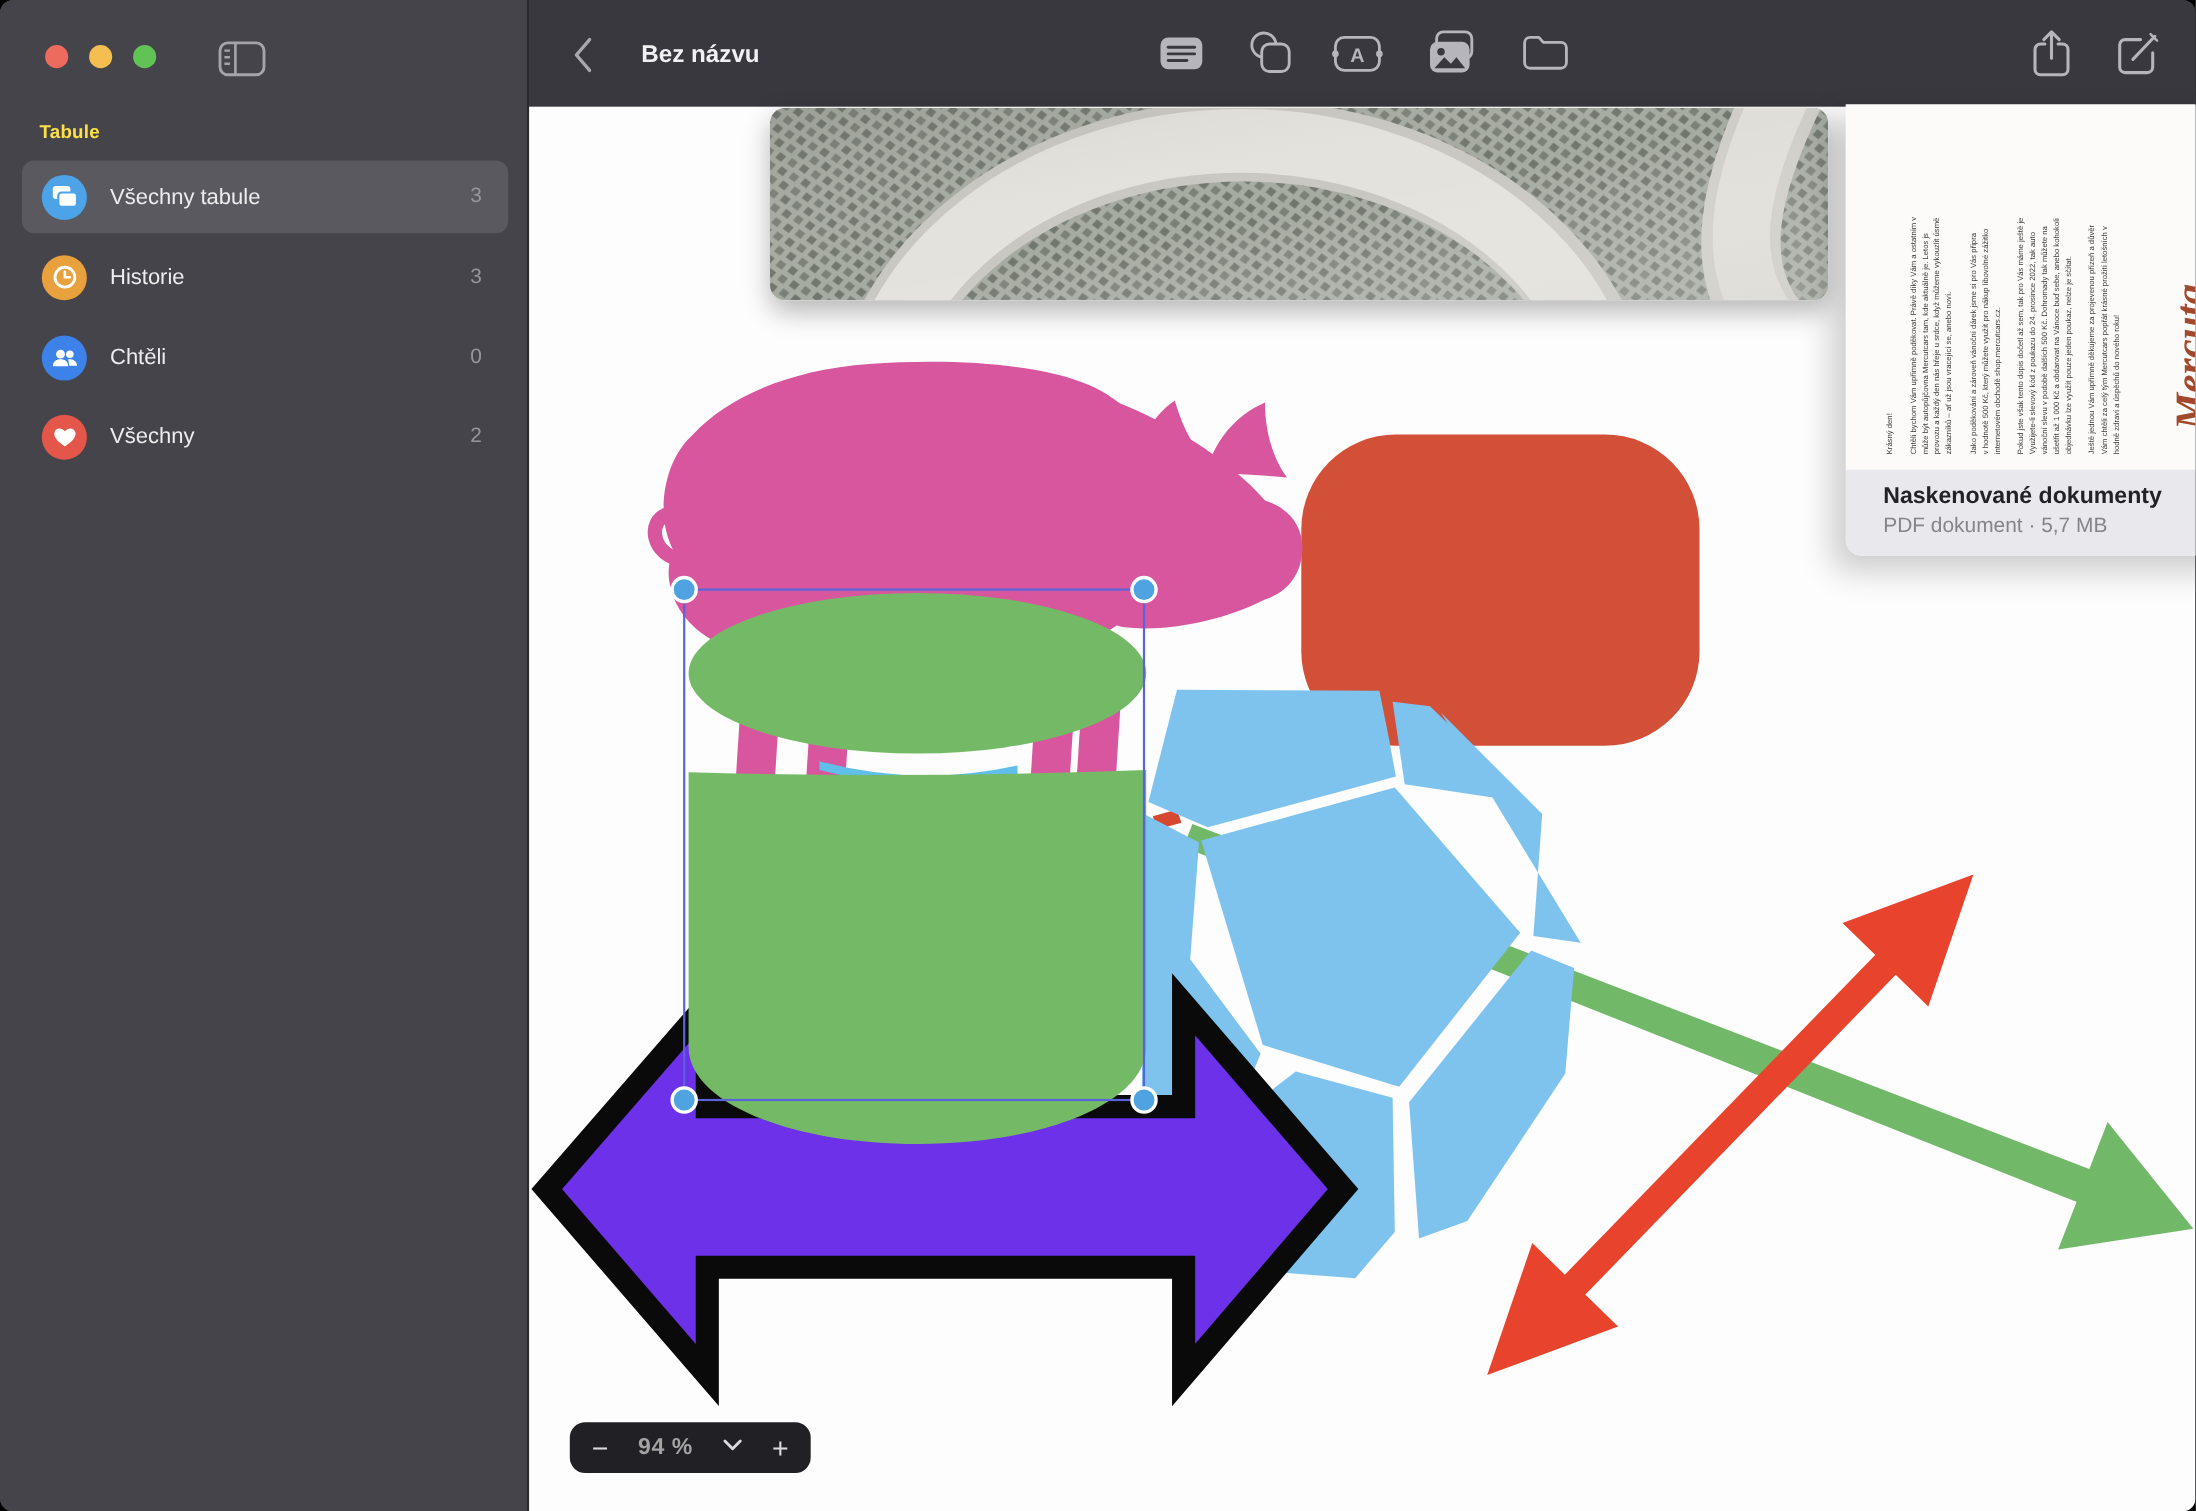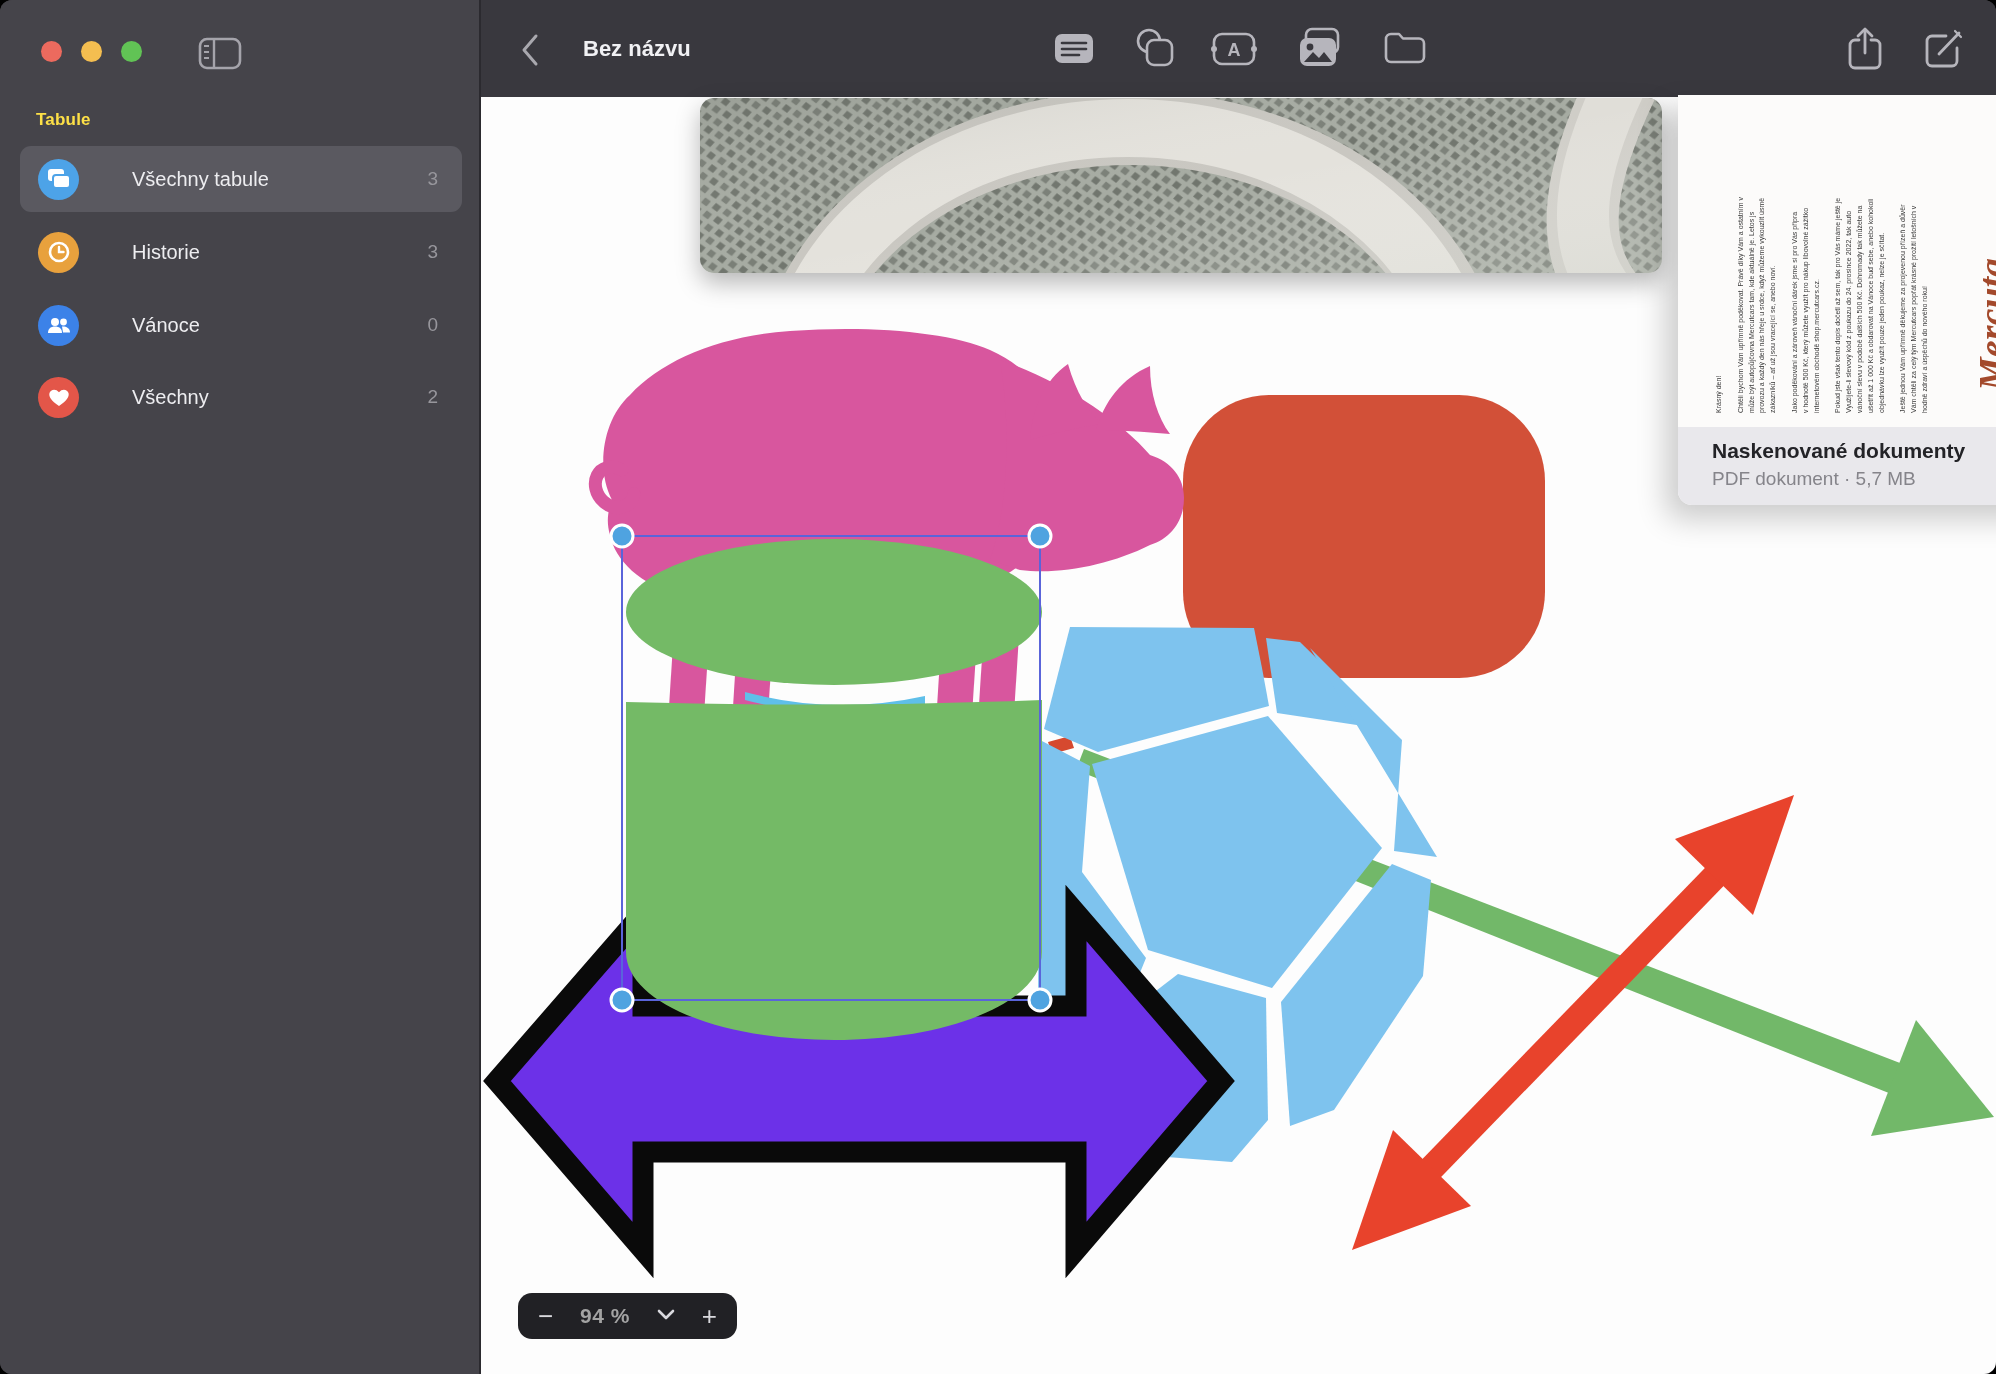--- a/index.html
+++ b/index.html
@@ -5,21 +5,21 @@
   html,body{margin:0;padding:0;background:#000;}
   .window{position:relative;width:1996px;height:1374px;background:#45444A;border-radius:12px;
           overflow:hidden;font-family:"Liberation Sans",sans-serif;-webkit-font-smoothing:antialiased;}
   
   .sidebar{position:absolute;left:0;top:0;width:481px;height:100%;background:#45444A;border-right:2px solid #2B2A2F;box-sizing:border-box;}
   .traffic{position:absolute;top:41px;left:41px;display:flex;gap:19px;}
   .light{width:21px;height:21px;border-radius:50%;}
   .l-red{background:#EC6A5E;} .l-yellow{background:#F4BE50;} .l-green{background:#61C355;}
   .sb-toggle{position:absolute;left:198px;top:37px;}
   .section-label{position:absolute;left:36px;top:110px;font-size:17px;font-weight:700;color:#fde047;letter-spacing:.2px;}
-  .row{position:absolute;left:20px;width:442px;height:66px;border-radius:11px;display:flex;align-items:center;cursor:default;gap:32px;}
+  .row{position:absolute;left:20px;width:442px;height:66px;border-radius:11px;display:flex;align-items:center;cursor:default;}
   .row.selected{background:#5A5960;}
   .row .ic{width:41px;height:41px;border-radius:50%;margin-left:18px;flex:0 0 auto;display:flex;align-items:center;justify-content:center;}
   .row .lbl{margin-left:21px;font-size:20px;color:#EDEDF0;flex:1 1 auto;}
   .row .cnt{margin-right:24px;font-size:19px;color:#97969C;}
   
   .toolbar{position:absolute;left:481px;top:0;right:0;height:97px;background:#39383E;}
   .back{position:absolute;left:518px;top:31px;}
   .title{position:absolute;left:583px;top:36px;font-size:22px;font-weight:700;color:#F1F1F4;}
   .tbi{position:absolute;top:29px;}
   
@@ -90,21 +90,21 @@
 
     <div class="row" style="top:292px">
       <span class="ic" style="background:#3C82E8">
         <svg width="26" height="22" viewBox="0 0 26 22">
           <circle cx="9" cy="8" r="4" fill="#FFFFFF"></circle>
           <path d="M2 19 C2 14.5 5 12.5 9 12.5 C13 12.5 16 14.5 16 19 Z" fill="#FFFFFF"></path>
           <circle cx="17.5" cy="8" r="3.4" fill="#FFFFFF"></circle>
           <path d="M16 12.6 C19.5 12.2 24 13.8 24 18.6 L17 18.6" fill="#FFFFFF"></path>
         </svg>
       </span>
-      <span class="lbl">Vánoce</span>
+      <span class="lbl">Chtěli</span>
       <span class="cnt">0</span>
     </div>
 
     <div class="row" style="top:364px">
       <span class="ic" style="background:#E35649">
         <svg width="24" height="22" viewBox="0 0 24 22">
           <path d="M12 20 C4 14.5 1.5 10.5 2.5 7 C3.5 3.5 8.5 2 12 6.2 C15.5 2 20.5 3.5 21.5 7 C22.5 10.5 20 14.5 12 20 Z" fill="#FFFFFF"></path>
         </svg>
       </span>
       <span class="lbl">Všechny</span>

